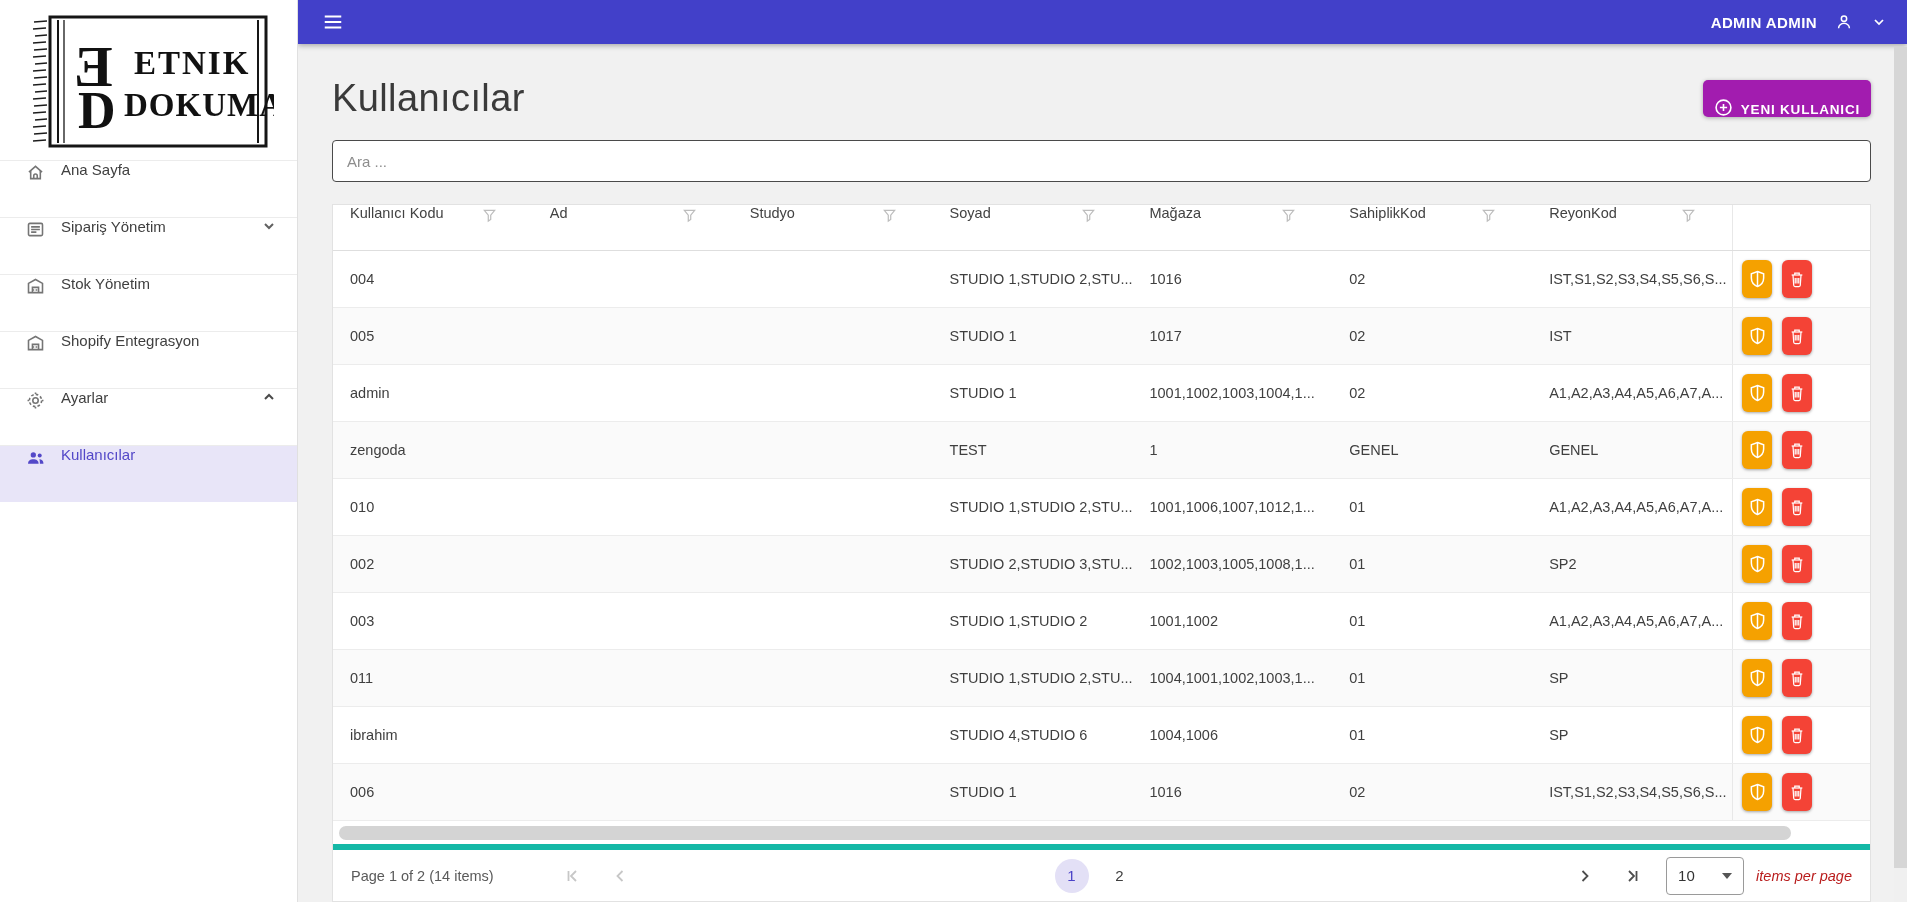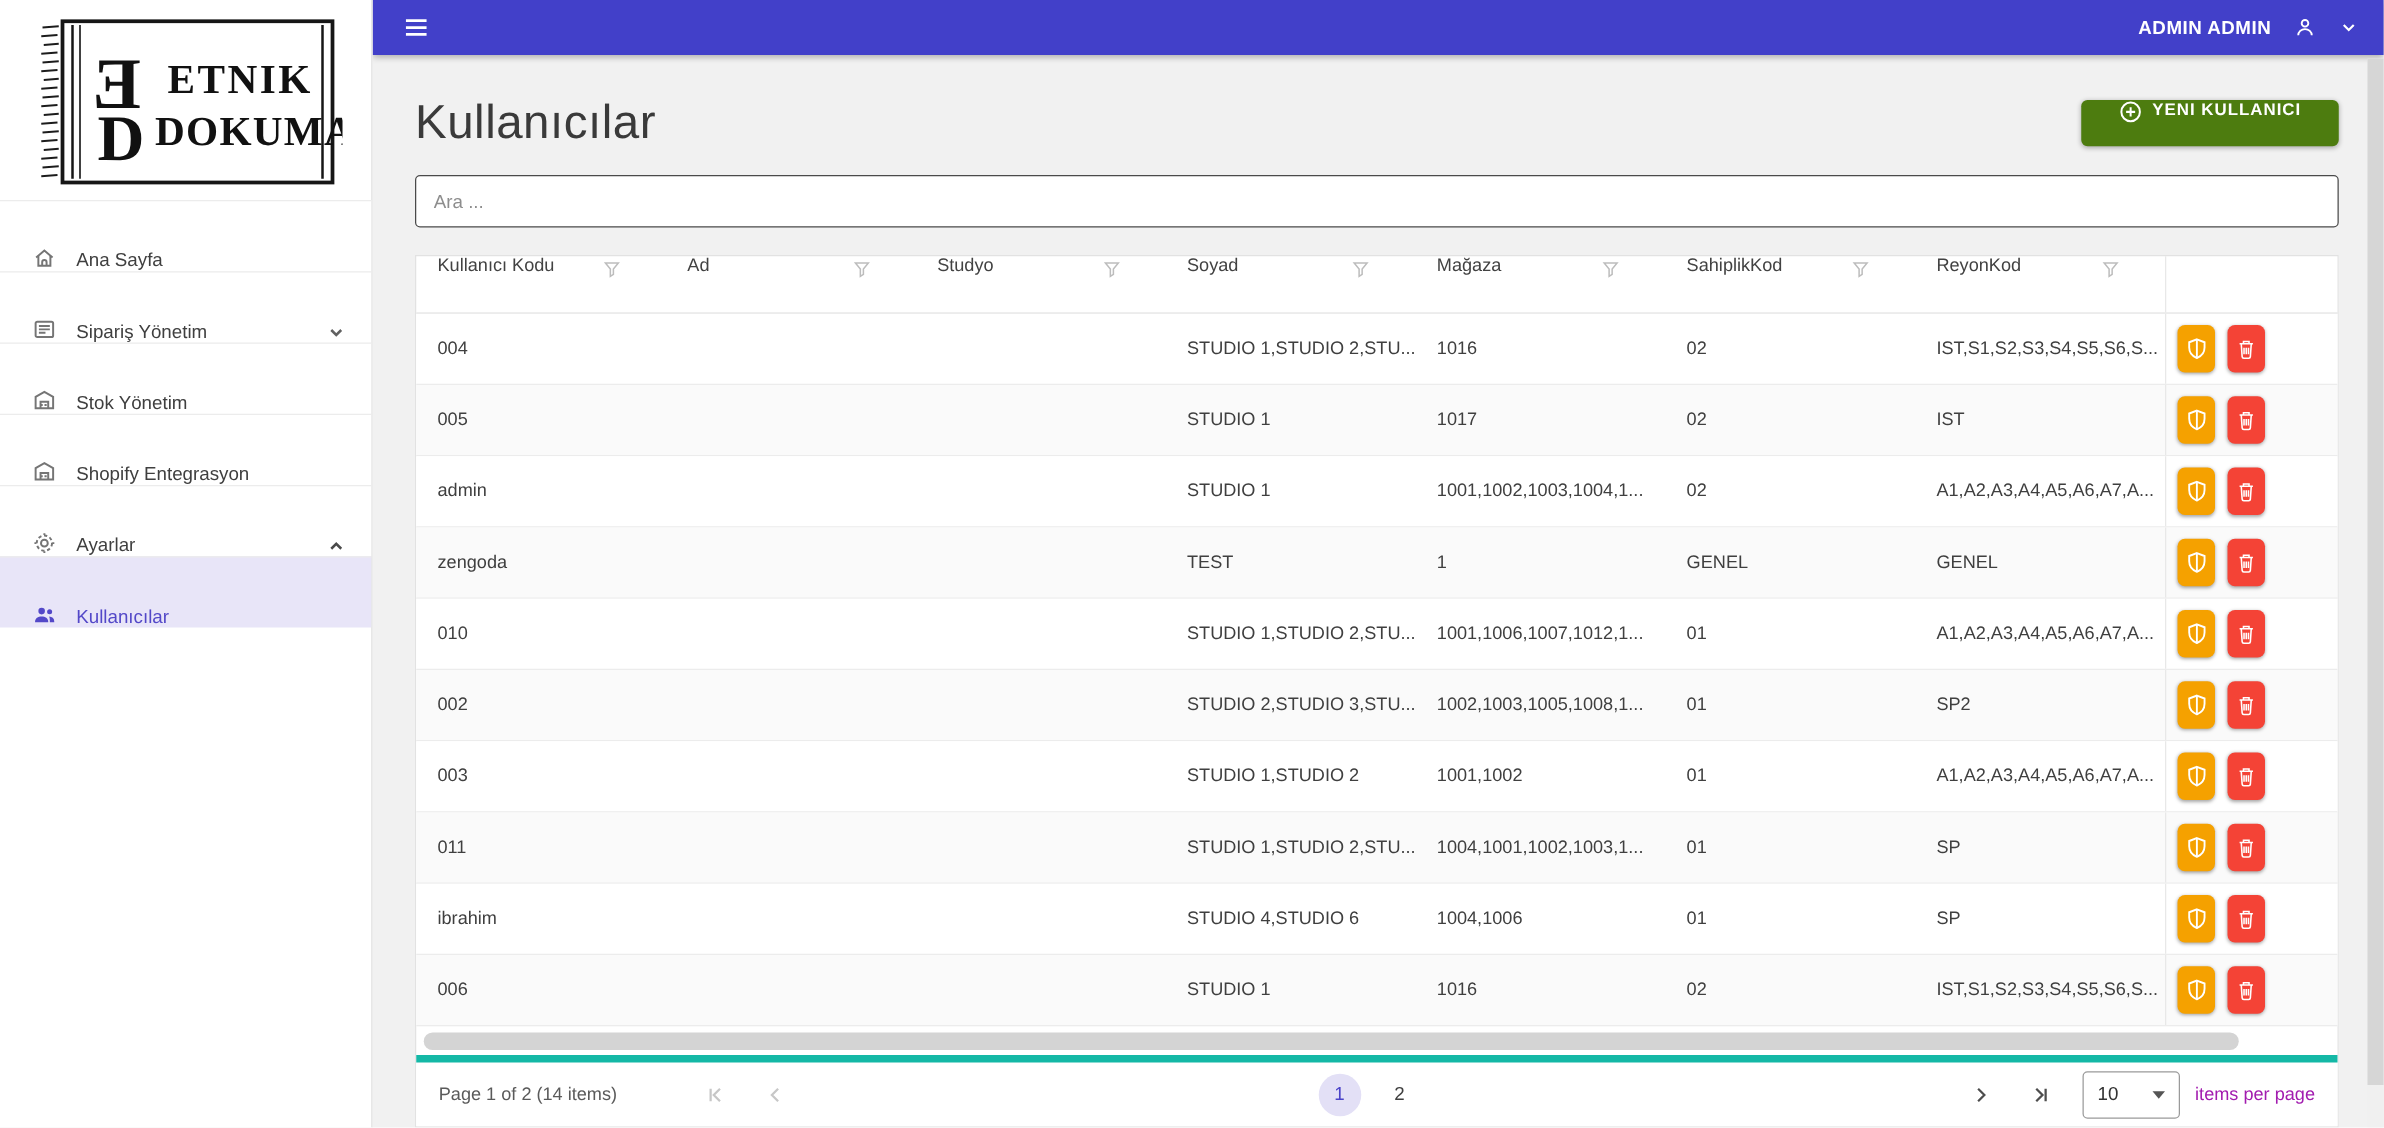--- a/index.html
+++ b/index.html
@@ -2,36 +2,36 @@
 <html><head>
 <meta charset="utf-8">
 <style>
   * { margin:0; padding:0; box-sizing:border-box; }
   html,body { width:1907px; height:902px; overflow:hidden; }
   body { font-family:"Liberation Sans", sans-serif; display:flex; background:#f1f1f1; }
 
   
   .sidebar { width:298px; min-width:298px; background:#fff; border-right:1px solid #e0e0e0; z-index:5; }
   .logo-wrap { padding:14px 0 10px 0; display:flex; justify-content:center; }
-  .nav-item { height:57px; display:flex; align-items:flex-end; padding:0 20px 0 24px; border-top:1px solid #ececec; cursor:pointer; color:#3f3f3f; font-size:15px; background:#fff; }
+  .nav-item { height:57px; display:flex; align-items:flex-start; padding:0 20px 0 24px; border-top:1px solid #ececec; cursor:pointer; color:#3f3f3f; font-size:15px; background:#fff; }
   .nav-item .nicon { width:22px; height:22px; display:flex; align-items:center; justify-content:center; margin-right:15px; }
   .nav-item .nlabel { flex:1; white-space:nowrap; }
   .nav-item .chev { margin-left:auto; }
   .nav-item.selected { background:#e8e5f8; color:#5348c8; }
 
   
   .main { flex:1; display:flex; flex-direction:column; position:relative; }
   .topbar { height:47px; background:#4240c9; display:flex; align-items:center; padding:0 20px; box-shadow:0 2px 5px rgba(0,0,0,.28); position:relative; z-index:4; }
   .hamburger { background:none; border:none; cursor:pointer; width:30px; height:30px; display:flex; align-items:center; justify-content:center; }
   .user-menu { margin-left:auto; display:flex; align-items:center; gap:17px; color:#fff; font-size:15px; font-weight:bold; letter-spacing:.4px; cursor:pointer; }
 
   .content { flex:1; padding:0 36px 0 34px; }
   .title-row { margin-top:26px; height:56px; display:flex; align-items:center; justify-content:space-between; }
   .page-title { font-size:38px; font-weight:400; color:#3a3a3a; letter-spacing:.4px; }
-  .btn-new { background:#4d7c0f; color:#fff; border:none; border-radius:5px; height:37px; padding:0 30px; font-size:13.5px; font-weight:bold; letter-spacing:.8px; display:flex; align-items:flex-start; gap:8px; cursor:pointer; box-shadow:0 1px 4px rgba(0,0,0,.3); font-family:"Liberation Sans",sans-serif; }
+  .btn-new { background:#a21caf; color:#fff; border:none; border-radius:5px; height:37px; padding:0 11px; font-size:13.5px; font-weight:bold; letter-spacing:.8px; display:flex; align-items:flex-end; gap:8px; cursor:pointer; box-shadow:0 1px 4px rgba(0,0,0,.3); font-family:"Liberation Sans",sans-serif; }
 
   .search-input { width:100%; height:42px; margin-top:14px; border:1px solid #4a4a4a; border-radius:4px; background:#fff; padding:0 14px; font-size:15px; color:#333; font-family:"Liberation Sans",sans-serif; }
   .search-input::placeholder { color:#8d8d8d; }
 
   
   .table-card { margin-top:22px; background:#fff; border:1px solid #e2e2e2; }
   .thead { display:flex; height:46px; align-items:stretch; border-bottom:1px solid #dedede; }
   .th { flex:1 1 0; display:flex; align-items:flex-start; padding-left:17px; padding-right:34px; font-size:14.5px; color:#424242; font-weight:500; white-space:nowrap; overflow:hidden; }
   .th .funnel-btn { margin-left:auto; background:none; border:none; cursor:pointer; padding:2px; display:flex; }
   .th-actions { width:138px; min-width:138px; border-left:1px solid #e8e8e8; }
@@ -49,21 +49,21 @@
 
   
   .pager { height:57px; display:flex; align-items:center; border-top:6px solid #14b8a6; background:#fff; padding:0 18px; font-size:14.5px; color:#5a5a5a; }
   .pg-summary { width:190px; white-space:nowrap; }
   .pgnav { width:34px; height:34px; background:none; border:none; display:flex; align-items:center; justify-content:center; cursor:pointer; margin-left:14px; }
   .pages { flex:1; display:flex; align-items:center; justify-content:center; gap:14px; }
   .page-num { width:34px; height:34px; border-radius:50%; display:flex; align-items:center; justify-content:center; font-size:15px; color:#3f3f3f; cursor:pointer; background:none; border:none; font-family:"Liberation Sans",sans-serif; }
   .page-num.active { background:#e3e0f6; color:#4b43c8; }
   .size-select { width:78px; height:38px; border:1px solid #9a9a9a; border-radius:4px; display:flex; align-items:center; justify-content:space-between; padding:0 11px; margin-left:16px; font-size:15px; color:#333; background:#fff; cursor:pointer; }
   .caret { width:0; height:0; border-left:5px solid transparent; border-right:5px solid transparent; border-top:6px solid #555; }
-  .pg-label { margin-left:12px; color:#a21caf; white-space:nowrap; }
+  .pg-label { margin-left:12px; color:#b91c1c; white-space:nowrap;font-style:italic; }
 
   
   .vscroll { position:absolute; top:47px; right:0; bottom:0; width:13px; background:#f0f0f0; z-index:6; }
   .vscroll .vthumb { width:13px; height:96%; background:#d6d6d6; }
 
   svg { display:block; }
 </style>
 </head>
 <body>
 

